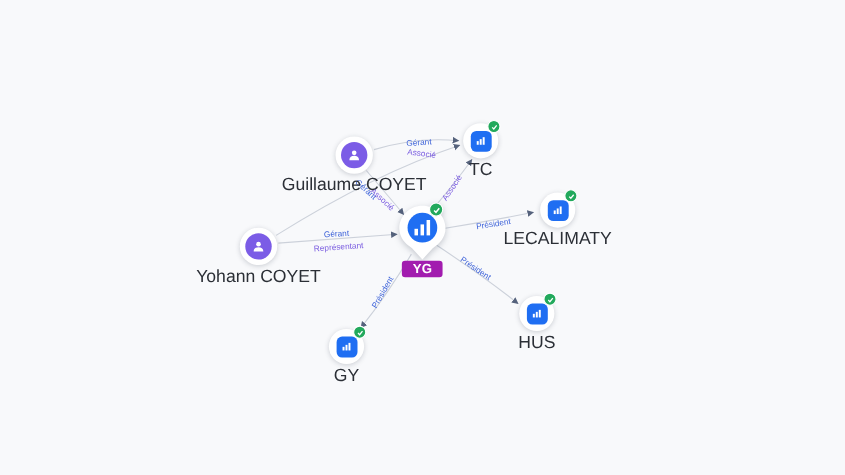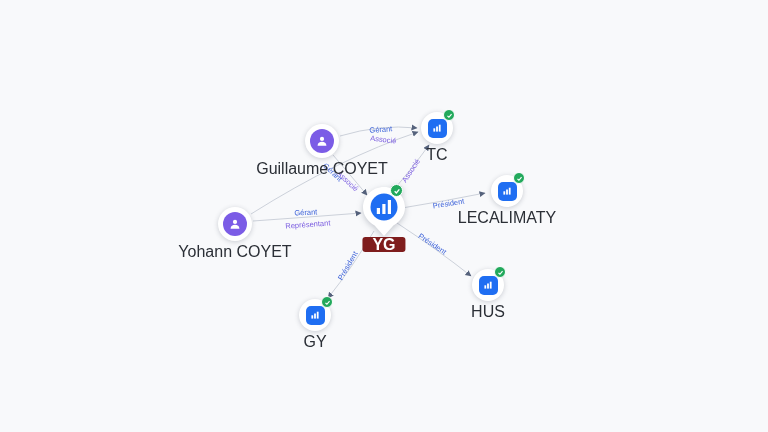--- a/index.html
+++ b/index.html
@@ -48,21 +48,21 @@
   .pin-wrap{position:absolute;left:-22px;top:-26px;width:44px;height:52px;
     filter:drop-shadow(0 2px 3px rgba(40,50,70,.25));}
   .pin-check{
     position:absolute;right:3px;top:-2px;
     width:13px;height:13px;border-radius:50%;
     background:#22a95c;border:1.5px solid #fff;box-sizing:border-box;
     display:flex;align-items:center;justify-content:center;
   }
   .yg-badge{
     position:absolute;left:0;top:25px;transform:translateX(-50%);
-    background:#7f1d1d;color:#fff;font-size:16px;font-weight:bold;
+    background:#a21caf;color:#fff;font-size:12px;font-weight:bold;
     padding:2px 10px;border-radius:3px;line-height:11px;
   }
 </style>
 </head>
 <body>
 
 <div id="canvas">
 
   <svg id="edges" width="768" height="432" viewBox="0 0 768 432">
     <defs>

